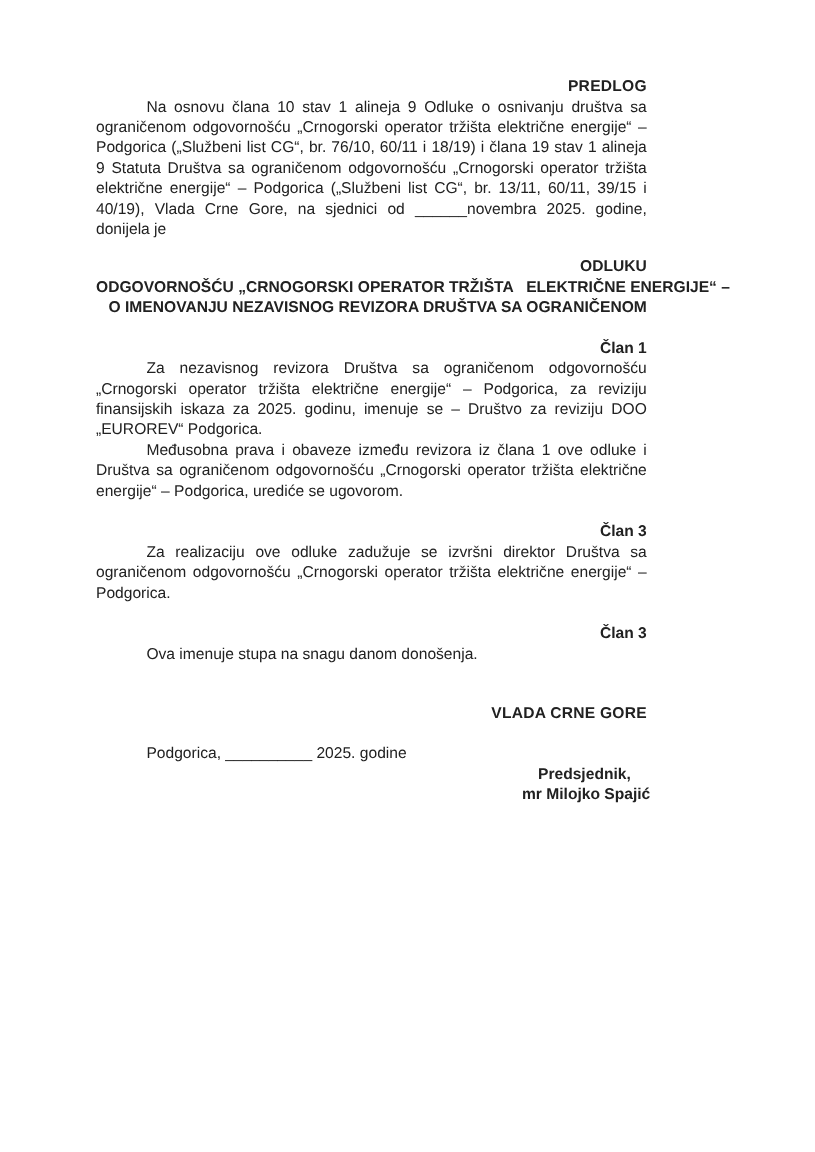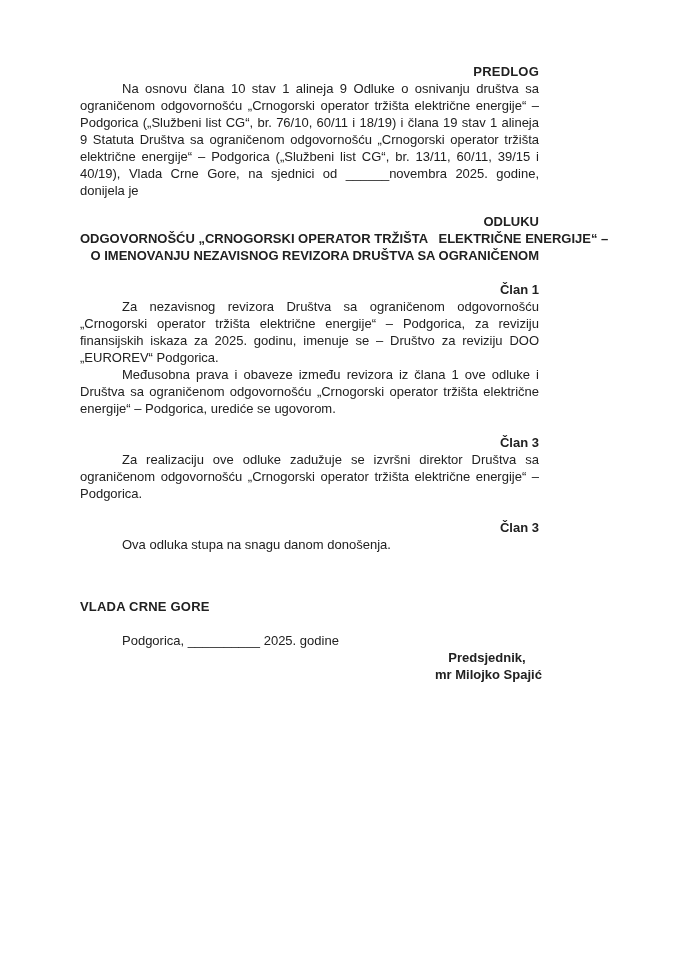--- a/index.html
+++ b/index.html
@@ -37,22 +37,22 @@
   }
   .title-line {
     white-space: pre;
   }
   .clan-heading {
     margin-top: 17px;
     text-align: right;
     font-weight: bold;
   }
   .issuer {
-    margin-top: 45px;
-    text-align: left;
+    margin-top: 32px;
+    text-align: right;
     font-weight: bold;
     letter-spacing: 0.2px;
   }
   .number-block {
     margin-top: 17px;
     padding-left: 42px;
   }
   .signature {
     width: 104px;
     margin-left: auto;
@@ -78,21 +78,21 @@
 
   <div class="clan-heading">Član 1</div>
   <p class="para">Za nezavisnog revizora Društva sa ograničenom odgovornošću „Crnogorski operator tržišta električne energije“ – Podgorica, za reviziju finansijskih iskaza za 2025. godinu, imenuje se – Društvo za reviziju DOO „EUROREV“ Podgorica.</p>
 
   <p class="para">Međusobna prava i obaveze između revizora iz člana 1 ove odluke i Društva sa ograničenom odgovornošću „Crnogorski operator tržišta električne energije“ – Podgorica, urediće se ugovorom.</p>
 
   <div class="clan-heading">Član 3</div>
   <p class="para">Za realizaciju ove odluke zadužuje se izvršni direktor Društva sa ograničenom odgovornošću „Crnogorski operator tržišta električne energije“ – Podgorica.</p>
 
   <div class="clan-heading">Član 3</div>
-  <p class="para">Ova odluka stupa na snagu danom donošenja.</p>
+  <p class="para">Ova imenuje stupa na snagu danom donošenja.</p>
 
   <div class="issuer">VLADA CRNE GORE</div>
 
   <div class="number-block">
     <div>Podgorica, __________ 2025. godine</div>
   </div>
 
   <div class="signature">
     <div>Predsjednik,</div>
     <div>mr Milojko Spajić</div>

